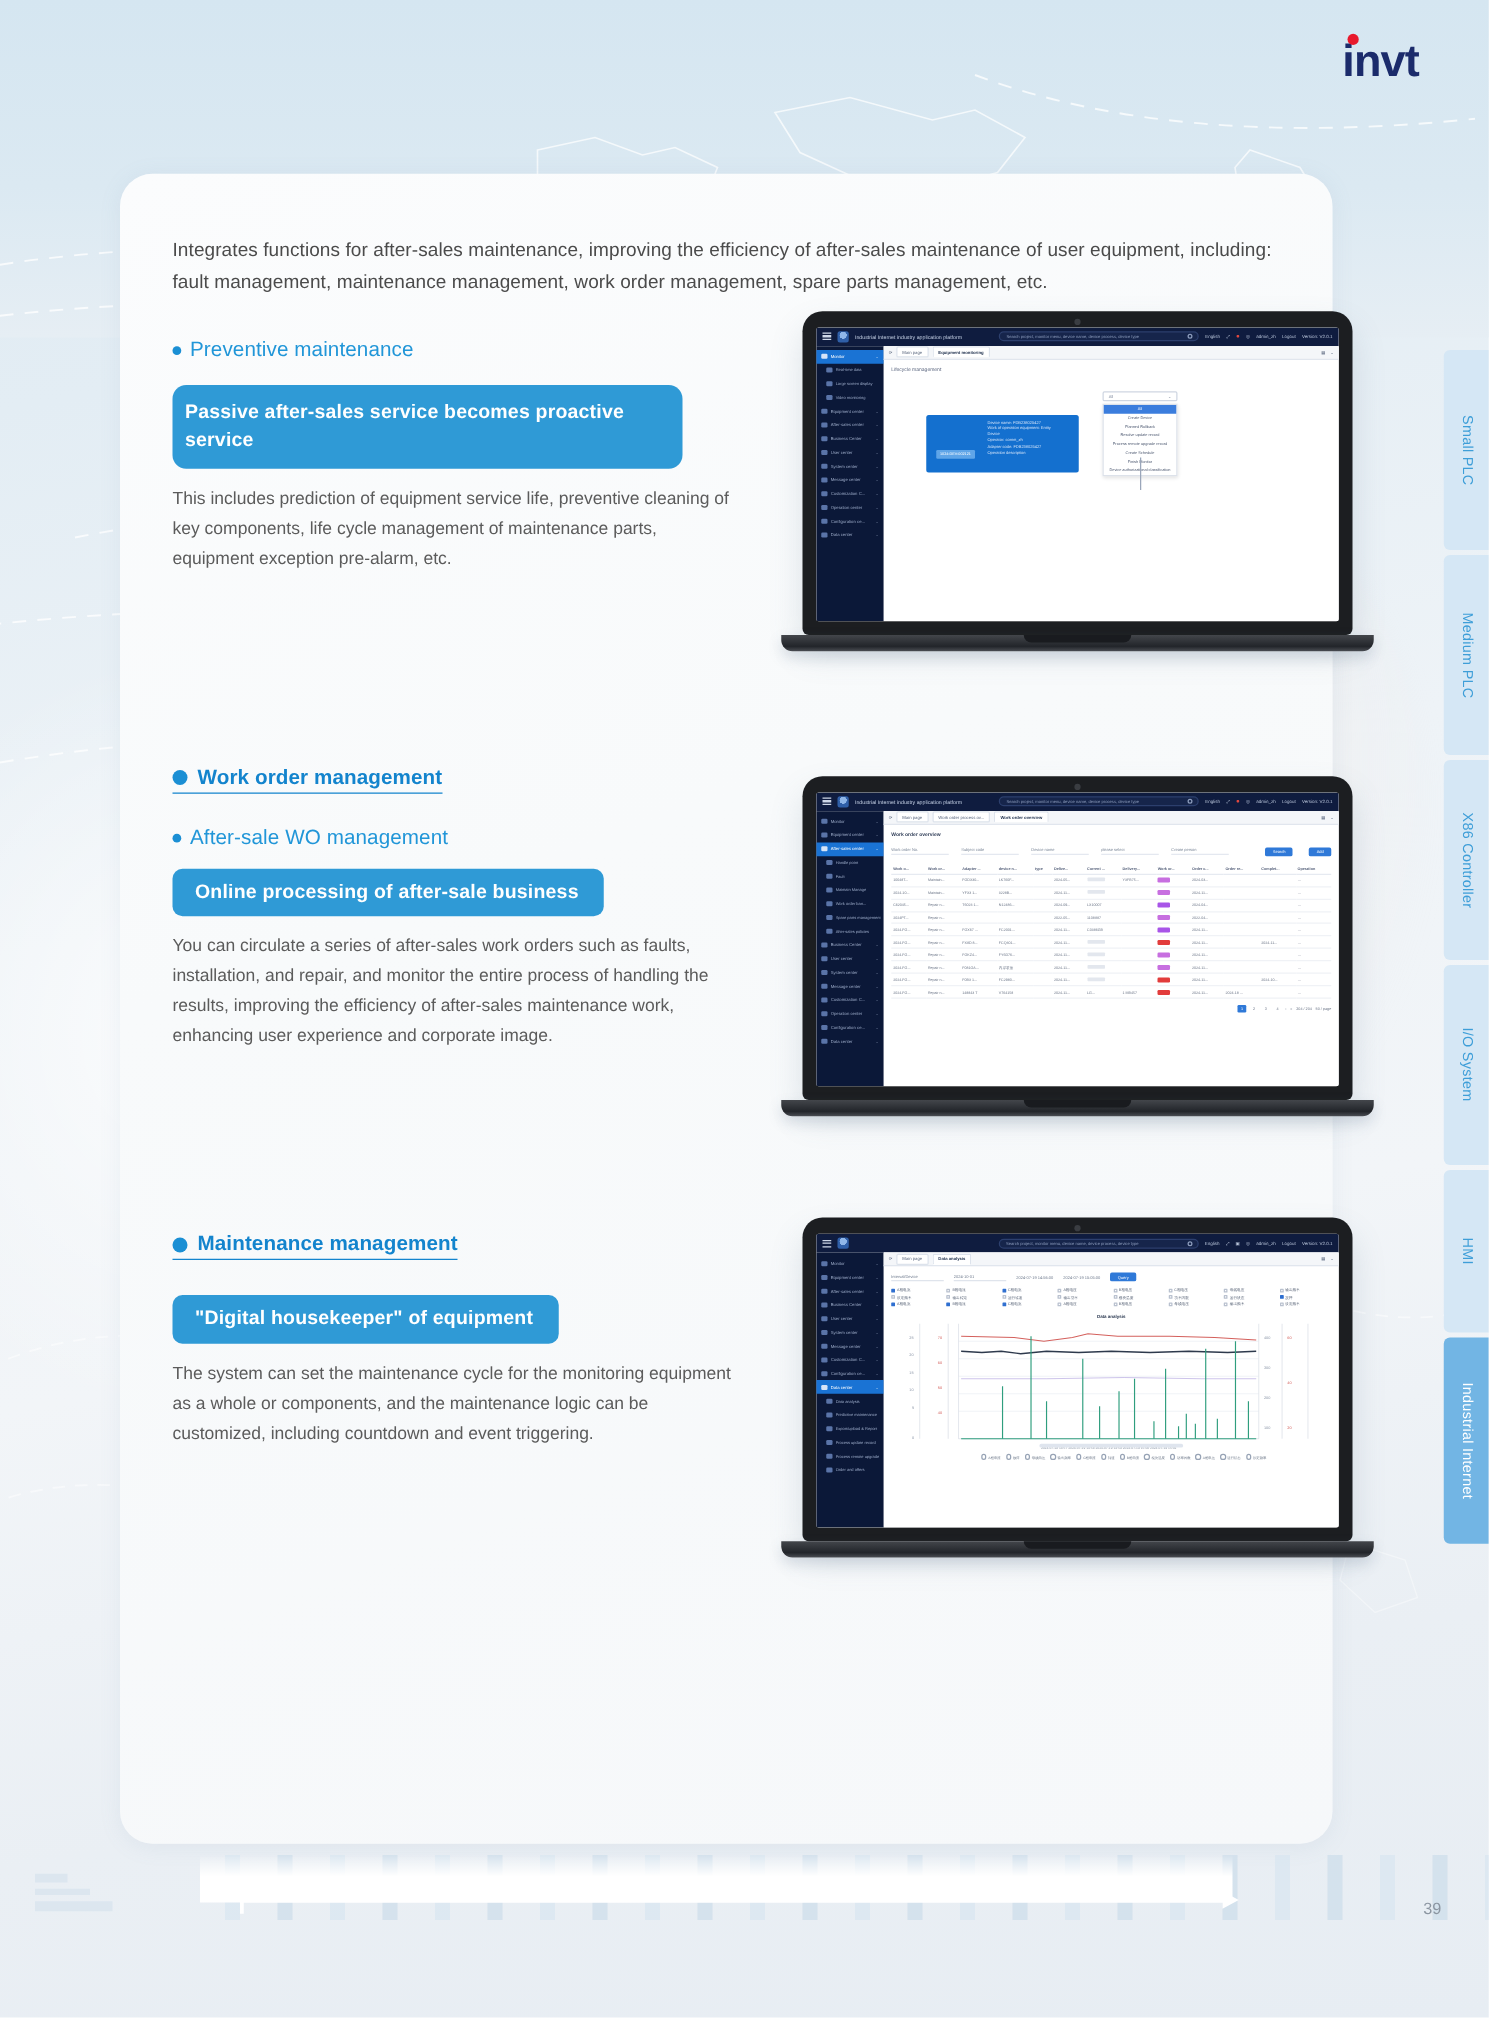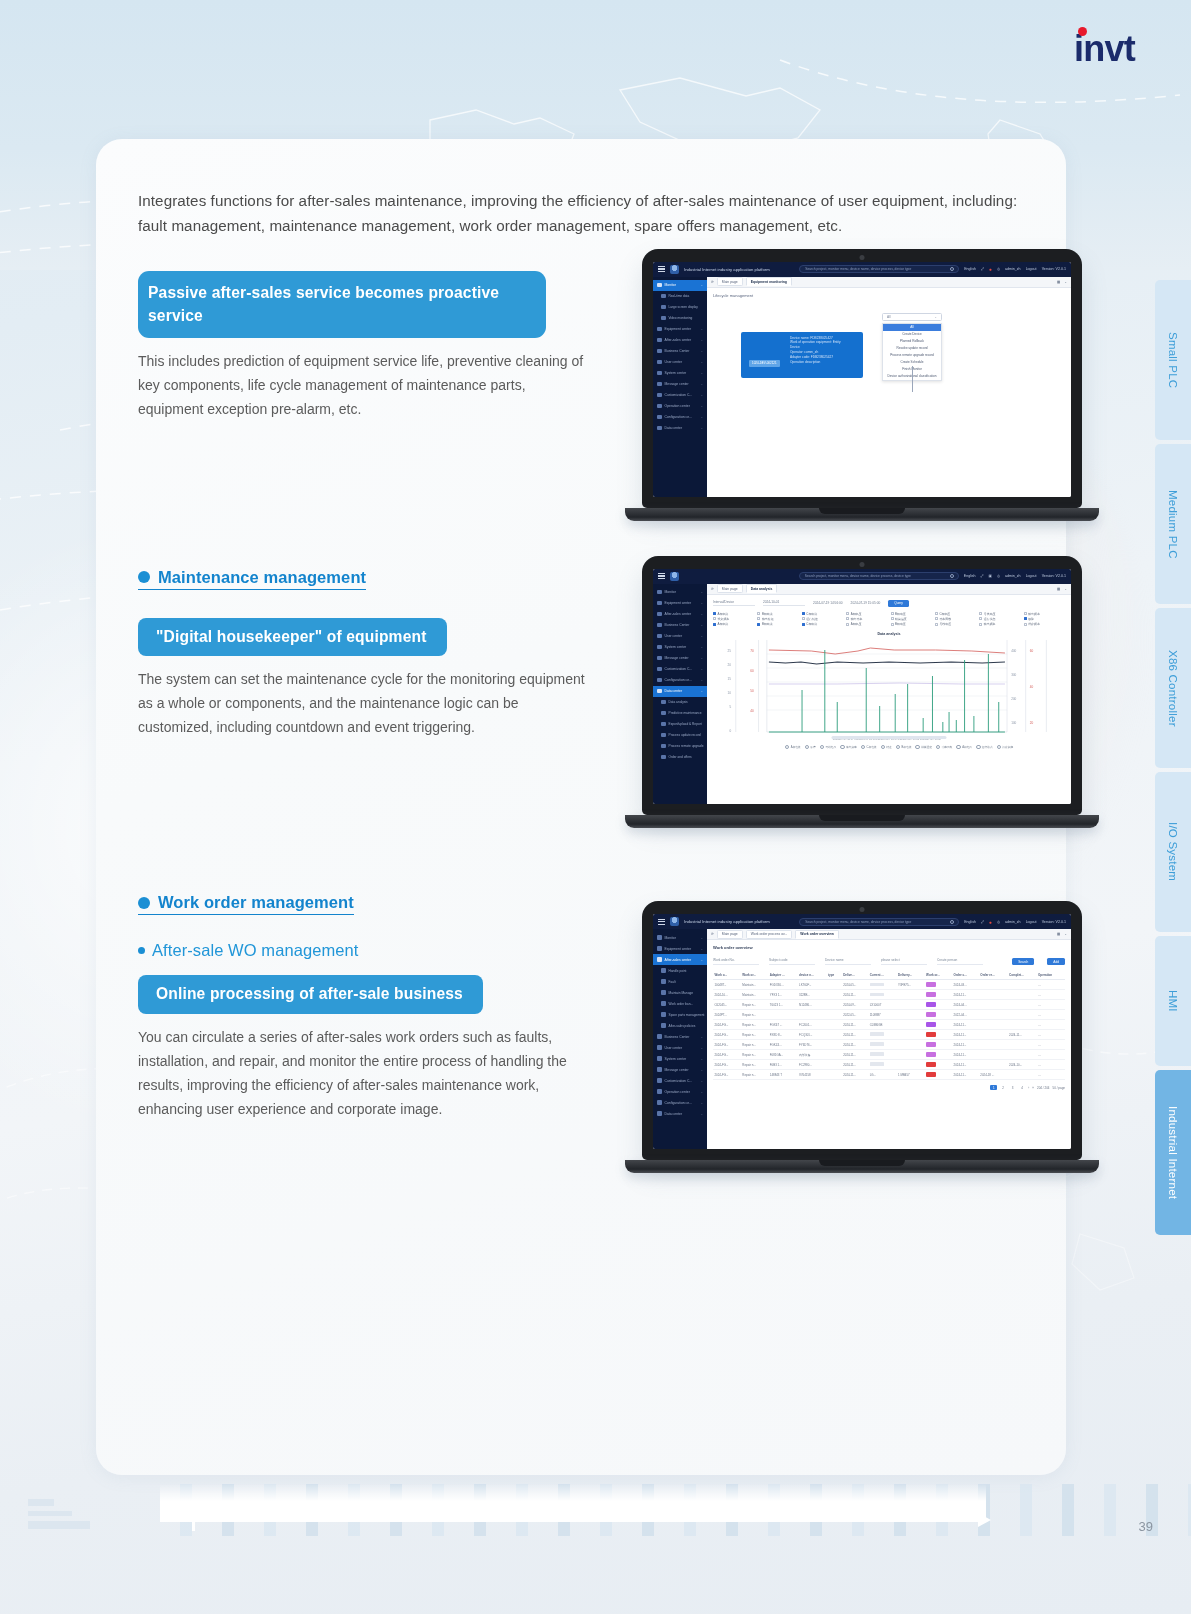--- a/index.html
+++ b/index.html
@@ -355,23 +355,27 @@
 <div style="position:absolute;right:56px;top:28px;">
   <div style="position:relative;display:inline-block;text-align:center;">
     <span style="font-size:36px;font-weight:bold;letter-spacing:-.02em;color:#1b2b6b;font-family:'Liberation Sans',sans-serif;">invt</span>
     <span style="position:absolute;left:4px;top:-1px;width:9px;height:9px;border-radius:50%;background:#e8192c;"></span>
   </div>
 </div>
 
 <div id="content-card">
   <div class="inner">
 
-    <p class="intro">Integrates functions for after-sales maintenance, improving the efficiency of after-sales maintenance of user equipment, including: fault management, maintenance management, work order management, spare offers management, etc.</p>
+    <p class="intro">Integrates functions for after-sales maintenance, improving the efficiency of after-sales maintenance of user equipment, including: fault management, maintenance management, work order management, spare parts management, etc.</p>
 
     <div class="sec block">
+      <div class="head-row">
+        <span class="dot-sm"></span>
+        <span class="head-blue">Preventive maintenance</span>
+      </div>
 
       <div class="txtcol" style="margin-top:18px;">
         <div class="pill two-line">Passive after-sales service becomes proactive service</div>
         <div class="body-txt">This includes prediction of equipment service life, preventive cleaning of key components, life cycle management of maintenance parts, equipment exception pre-alarm, etc.</div>
       </div>
 
       <div class="laptop" style="left:504px;top:-22px;">
         <div class="lid">
           <div class="screen">
             <div class="app-top">
@@ -497,20 +501,361 @@
                     <div class="hl">All</div>
                     <div>Create Device</div>
                     <div>Planned Rollback</div>
                     <div>Resolve update record</div>
                     <div>Process remote upgrade record</div>
                     <div>Create Schedule</div>
                     <div>Finish Monitor</div>
                     <div>Device authorizational classification</div>
                   </div>
                   <div class="lc-line"></div>
+                </div>
+              </div>
+            </div>
+          </div>
+        </div>
+        <div class="base"></div>
+      </div>
+    </div>
+
+    <div class="sec block" style="margin-top:154px;">
+      <div>
+        <span class="ul-wrap">
+          <span class="dot-lg"></span>
+          <span class="head-blue strong">Work order management</span>
+        </span>
+      </div>
+
+      <div class="head-row" style="margin-top:26px;">
+        <span class="dot-sm"></span>
+        <span class="head-blue">After-sale WO management</span>
+      </div>
+
+      <div class="txtcol" style="margin-top:15px;">
+        <div class="pill one-line">Online processing of after-sale business</div>
+        <div class="body-txt">You can circulate a series of after-sales work orders such as faults, installation, and repair, and monitor the entire process of handling the results, improving the efficiency of after-sales maintenance work, enhancing user experience and corporate image.</div>
+      </div>
+
+      <div class="laptop" style="left:504px;top:8px;">
+        <div class="lid">
+          <div class="screen">
+            <div class="app-top">
+              <span class="burger">
+                  <i></i>
+                  <i></i>
+                  <i></i>
+                </span>
+              <span class="app-logo"></span>
+              <span class="app-title">Industrial Internet industry application platform</span>
+              <span class="app-search">
+                <span>Search project, monitor menu, device name, device process, device type</span>
+                <span class="mag"></span>
+              </span>
+              <span class="app-right">
+                <span>English</span>
+                <span>⤢</span>
+                <span class="bell-dot">●</span>
+                <span>◎</span>
+                <span>admin_zh</span>
+                <span>Logout</span>
+                <span>Version: V2.0.1</span>
+              </span>
+            </div>
+            <div class="app-body">
+              <div class="side">
+                <div class="side-item">
+                    <span class="ic"></span>
+                    <span>Monitor</span>
+                    <span class="caret">⌄</span>
+                  </div>
+                <div class="side-item">
+                    <span class="ic"></span>
+                    <span>Equipment center</span>
+                    <span class="caret">⌄</span>
+                  </div>
+                <div class="side-item active">
+                    <span class="ic"></span>
+                    <span>After-sales center</span>
+                    <span class="caret">⌄</span>
+                  </div>
+                <div class="side-item side-sub">
+                    <span class="ic"></span>
+                    <span>Handle point</span>
+                  </div>
+                <div class="side-item side-sub">
+                    <span class="ic"></span>
+                    <span>Fault</span>
+                  </div>
+                <div class="side-item side-sub">
+                    <span class="ic"></span>
+                    <span>Maintain Manage</span>
+                  </div>
+                <div class="side-item side-sub">
+                    <span class="ic"></span>
+                    <span>Work order ban...</span>
+                  </div>
+                <div class="side-item side-sub">
+                    <span class="ic"></span>
+                    <span>Spare parts management</span>
+                  </div>
+                <div class="side-item side-sub">
+                    <span class="ic"></span>
+                    <span>After-sales policies</span>
+                  </div>
+                <div class="side-item">
+                    <span class="ic"></span>
+                    <span>Business Center</span>
+                    <span class="caret">⌄</span>
+                  </div>
+                <div class="side-item">
+                    <span class="ic"></span>
+                    <span>User center</span>
+                    <span class="caret">⌄</span>
+                  </div>
+                <div class="side-item">
+                    <span class="ic"></span>
+                    <span>System center</span>
+                    <span class="caret">⌄</span>
+                  </div>
+                <div class="side-item">
+                    <span class="ic"></span>
+                    <span>Message center</span>
+                    <span class="caret">⌄</span>
+                  </div>
+                <div class="side-item">
+                    <span class="ic"></span>
+                    <span>Customization C...</span>
+                    <span class="caret">⌄</span>
+                  </div>
+                <div class="side-item">
+                    <span class="ic"></span>
+                    <span>Operation center</span>
+                    <span class="caret">⌄</span>
+                  </div>
+                <div class="side-item">
+                    <span class="ic"></span>
+                    <span>Configuration ce...</span>
+                    <span class="caret">⌄</span>
+                  </div>
+                <div class="side-item">
+                    <span class="ic"></span>
+                    <span>Data center</span>
+                    <span class="caret">⌄</span>
+                  </div>
+              </div>
+              <div class="workarea">
+                <div class="tabbar">
+                  <span>⟳</span>
+                  <span class="tabchip">Main page</span>
+                  <span class="tabchip">Work order process ov...</span>
+                  <span class="tabchip sel">Work order overview</span>
+                  <span class="spacer">
+                    <span>▦</span>
+                    <span>⌄</span>
+                  </span>
+                </div>
+                <div class="panel">
+                  <div class="panel-title">Work order overview</div>
+                  <div class="wo-filters">
+                    <span class="wo-f">Work order No.</span>
+                    <span class="wo-f">Subject code</span>
+                    <span class="wo-f">Device name</span>
+                    <span class="wo-f">please select</span>
+                    <span class="wo-f">Create person</span>
+                    <span class="wo-btns">
+                      <span class="btn-blue">Search</span>
+                      <span class="btn-blue">Add</span>
+                    </span>
+                  </div>
+
+                  <table class="wo">
+                    <thead>
+                        <tr>
+                      <th>Work o...</th>
+                      <th>Work or...</th>
+                      <th>Adapter ...</th>
+                      <th>device n...</th>
+                      <th>type</th>
+                      <th>Delive...</th>
+                      <th>Current ...</th>
+                      <th>Delivery...</th>
+                      <th>Work or...</th>
+                      <th>Order c...</th>
+                      <th>Order re...</th>
+                      <th>Complet...</th>
+                      <th>Operation</th>
+                    </tr>
+                      </thead>
+                    <tbody id="wo-body">
+                        <tr>
+                          <td>10048T...</td>
+                          <td>Maintain...</td>
+                          <td>FGDX30...</td>
+                          <td>LK760F...</td>
+                          <td></td>
+                          <td>2024-05...</td>
+                          <td><span class="blurchip"></span></td>
+                          <td>Y3FB75...</td>
+                          <td><span class="badge b-purple">&nbsp;&nbsp;&nbsp;&nbsp;&nbsp;</span></td>
+                          <td>2024-03...</td>
+                          <td></td>
+                          <td></td>
+                          <td>…</td>
+                        </tr>
+                        <tr>
+                          <td>2024-10...</td>
+                          <td>Maintain...</td>
+                          <td>YFX3 1...</td>
+                          <td>3228B...</td>
+                          <td></td>
+                          <td>2024-11...</td>
+                          <td><span class="blurchip"></span></td>
+                          <td></td>
+                          <td><span class="badge b-purple">&nbsp;&nbsp;&nbsp;&nbsp;&nbsp;</span></td>
+                          <td>2024-11...</td>
+                          <td></td>
+                          <td></td>
+                          <td>…</td>
+                        </tr>
+                        <tr>
+                          <td>C62045...</td>
+                          <td>Repair n...</td>
+                          <td>T6023 1...</td>
+                          <td>N12486...</td>
+                          <td></td>
+                          <td>2024-09...</td>
+                          <td>LX10007</td>
+                          <td></td>
+                          <td><span class="badge b-violet">&nbsp;&nbsp;&nbsp;&nbsp;&nbsp;</span></td>
+                          <td>2024-04...</td>
+                          <td></td>
+                          <td></td>
+                          <td>…</td>
+                        </tr>
+                        <tr>
+                          <td>2024PT...</td>
+                          <td>Repair n...</td>
+                          <td></td>
+                          <td></td>
+                          <td></td>
+                          <td>2022-05...</td>
+                          <td>1108887</td>
+                          <td></td>
+                          <td><span class="badge b-purple">&nbsp;&nbsp;&nbsp;&nbsp;&nbsp;</span></td>
+                          <td>2022-04...</td>
+                          <td></td>
+                          <td></td>
+                          <td>…</td>
+                        </tr>
+                        <tr>
+                          <td>2024-FG...</td>
+                          <td>Repair n...</td>
+                          <td>FGX67 ...</td>
+                          <td>FC2001...</td>
+                          <td></td>
+                          <td>2024-11...</td>
+                          <td>C0386GB</td>
+                          <td></td>
+                          <td><span class="badge b-violet">&nbsp;&nbsp;&nbsp;&nbsp;&nbsp;</span></td>
+                          <td>2024-11...</td>
+                          <td></td>
+                          <td></td>
+                          <td>…</td>
+                        </tr>
+                        <tr>
+                          <td>2024-FG...</td>
+                          <td>Repair n...</td>
+                          <td>FX8D 8...</td>
+                          <td>FCQ301...</td>
+                          <td></td>
+                          <td>2024-11...</td>
+                          <td><span class="blurchip"></span></td>
+                          <td></td>
+                          <td><span class="badge b-red">&nbsp;&nbsp;&nbsp;&nbsp;&nbsp;</span></td>
+                          <td>2024-11...</td>
+                          <td></td>
+                          <td>2024-11...</td>
+                          <td>…</td>
+                        </tr>
+                        <tr>
+                          <td>2024-FG...</td>
+                          <td>Repair n...</td>
+                          <td>FGKZ4...</td>
+                          <td>FY6D76...</td>
+                          <td></td>
+                          <td>2024-11...</td>
+                          <td><span class="blurchip"></span></td>
+                          <td></td>
+                          <td><span class="badge b-purple">&nbsp;&nbsp;&nbsp;&nbsp;&nbsp;</span></td>
+                          <td>2024-11...</td>
+                          <td></td>
+                          <td></td>
+                          <td>…</td>
+                        </tr>
+                        <tr>
+                          <td>2024-FG...</td>
+                          <td>Repair n...</td>
+                          <td>F081GA...</td>
+                          <td>内部装备</td>
+                          <td></td>
+                          <td>2024-11...</td>
+                          <td><span class="blurchip"></span></td>
+                          <td></td>
+                          <td><span class="badge b-purple">&nbsp;&nbsp;&nbsp;&nbsp;&nbsp;</span></td>
+                          <td>2024-11...</td>
+                          <td></td>
+                          <td></td>
+                          <td>…</td>
+                        </tr>
+                        <tr>
+                          <td>2024-FG...</td>
+                          <td>Repair n...</td>
+                          <td>F0B3 1...</td>
+                          <td>FC2980...</td>
+                          <td></td>
+                          <td>2024-11...</td>
+                          <td><span class="blurchip"></span></td>
+                          <td></td>
+                          <td><span class="badge b-red">&nbsp;&nbsp;&nbsp;&nbsp;&nbsp;</span></td>
+                          <td>2024-11...</td>
+                          <td></td>
+                          <td>2024-10...</td>
+                          <td>…</td>
+                        </tr>
+                        <tr>
+                          <td>2024-FG...</td>
+                          <td>Repair n...</td>
+                          <td>148843 T</td>
+                          <td>V764158</td>
+                          <td></td>
+                          <td>2024-11...</td>
+                          <td>LG...</td>
+                          <td>1 MB457</td>
+                          <td><span class="badge b-red">&nbsp;&nbsp;&nbsp;&nbsp;&nbsp;</span></td>
+                          <td>2024-11...</td>
+                          <td>2024-18 ...</td>
+                          <td></td>
+                          <td>…</td>
+                        </tr>
+                      </tbody>
+                  </table>
+
+                  <div class="pager">
+                    <span class="pg act">1</span>
+                    <span class="pg">2</span>
+                    <span class="pg">3</span>
+                    <span class="pg">4</span>
+                    <span>›</span>
+                    <span>»</span>
+                    <span>204 / 204</span>
+                    <span>50 / page</span>
+                  </div>
                 </div>
               </div>
             </div>
           </div>
         </div>
         <div class="base"></div>
       </div>
     </div>
 
     <div class="sec block" style="margin-top:146px;">
@@ -831,361 +1176,20 @@
                   </div>
                 </div>
               </div>
             </div>
           </div>
         </div>
         <div class="base"></div>
       </div>
     </div>
 
-    <div class="sec block" style="margin-top:154px;">
-      <div>
-        <span class="ul-wrap">
-          <span class="dot-lg"></span>
-          <span class="head-blue strong">Work order management</span>
-        </span>
-      </div>
-
-      <div class="head-row" style="margin-top:26px;">
-        <span class="dot-sm"></span>
-        <span class="head-blue">After-sale WO management</span>
-      </div>
-
-      <div class="txtcol" style="margin-top:15px;">
-        <div class="pill one-line">Online processing of after-sale business</div>
-        <div class="body-txt">You can circulate a series of after-sales work orders such as faults, installation, and repair, and monitor the entire process of handling the results, improving the efficiency of after-sales maintenance work, enhancing user experience and corporate image.</div>
-      </div>
-
-      <div class="laptop" style="left:504px;top:8px;">
-        <div class="lid">
-          <div class="screen">
-            <div class="app-top">
-              <span class="burger">
-                  <i></i>
-                  <i></i>
-                  <i></i>
-                </span>
-              <span class="app-logo"></span>
-              <span class="app-title">Industrial Internet industry application platform</span>
-              <span class="app-search">
-                <span>Search project, monitor menu, device name, device process, device type</span>
-                <span class="mag"></span>
-              </span>
-              <span class="app-right">
-                <span>English</span>
-                <span>⤢</span>
-                <span class="bell-dot">●</span>
-                <span>◎</span>
-                <span>admin_zh</span>
-                <span>Logout</span>
-                <span>Version: V2.0.1</span>
-              </span>
-            </div>
-            <div class="app-body">
-              <div class="side">
-                <div class="side-item">
-                    <span class="ic"></span>
-                    <span>Monitor</span>
-                    <span class="caret">⌄</span>
-                  </div>
-                <div class="side-item">
-                    <span class="ic"></span>
-                    <span>Equipment center</span>
-                    <span class="caret">⌄</span>
-                  </div>
-                <div class="side-item active">
-                    <span class="ic"></span>
-                    <span>After-sales center</span>
-                    <span class="caret">⌄</span>
-                  </div>
-                <div class="side-item side-sub">
-                    <span class="ic"></span>
-                    <span>Handle point</span>
-                  </div>
-                <div class="side-item side-sub">
-                    <span class="ic"></span>
-                    <span>Fault</span>
-                  </div>
-                <div class="side-item side-sub">
-                    <span class="ic"></span>
-                    <span>Maintain Manage</span>
-                  </div>
-                <div class="side-item side-sub">
-                    <span class="ic"></span>
-                    <span>Work order ban...</span>
-                  </div>
-                <div class="side-item side-sub">
-                    <span class="ic"></span>
-                    <span>Spare parts management</span>
-                  </div>
-                <div class="side-item side-sub">
-                    <span class="ic"></span>
-                    <span>After-sales policies</span>
-                  </div>
-                <div class="side-item">
-                    <span class="ic"></span>
-                    <span>Business Center</span>
-                    <span class="caret">⌄</span>
-                  </div>
-                <div class="side-item">
-                    <span class="ic"></span>
-                    <span>User center</span>
-                    <span class="caret">⌄</span>
-                  </div>
-                <div class="side-item">
-                    <span class="ic"></span>
-                    <span>System center</span>
-                    <span class="caret">⌄</span>
-                  </div>
-                <div class="side-item">
-                    <span class="ic"></span>
-                    <span>Message center</span>
-                    <span class="caret">⌄</span>
-                  </div>
-                <div class="side-item">
-                    <span class="ic"></span>
-                    <span>Customization C...</span>
-                    <span class="caret">⌄</span>
-                  </div>
-                <div class="side-item">
-                    <span class="ic"></span>
-                    <span>Operation center</span>
-                    <span class="caret">⌄</span>
-                  </div>
-                <div class="side-item">
-                    <span class="ic"></span>
-                    <span>Configuration ce...</span>
-                    <span class="caret">⌄</span>
-                  </div>
-                <div class="side-item">
-                    <span class="ic"></span>
-                    <span>Data center</span>
-                    <span class="caret">⌄</span>
-                  </div>
-              </div>
-              <div class="workarea">
-                <div class="tabbar">
-                  <span>⟳</span>
-                  <span class="tabchip">Main page</span>
-                  <span class="tabchip">Work order process ov...</span>
-                  <span class="tabchip sel">Work order overview</span>
-                  <span class="spacer">
-                    <span>▦</span>
-                    <span>⌄</span>
-                  </span>
-                </div>
-                <div class="panel">
-                  <div class="panel-title">Work order overview</div>
-                  <div class="wo-filters">
-                    <span class="wo-f">Work order No.</span>
-                    <span class="wo-f">Subject code</span>
-                    <span class="wo-f">Device name</span>
-                    <span class="wo-f">please select</span>
-                    <span class="wo-f">Create person</span>
-                    <span class="wo-btns">
-                      <span class="btn-blue">Search</span>
-                      <span class="btn-blue">Add</span>
-                    </span>
-                  </div>
-
-                  <table class="wo">
-                    <thead>
-                        <tr>
-                      <th>Work o...</th>
-                      <th>Work or...</th>
-                      <th>Adapter ...</th>
-                      <th>device n...</th>
-                      <th>type</th>
-                      <th>Delive...</th>
-                      <th>Current ...</th>
-                      <th>Delivery...</th>
-                      <th>Work or...</th>
-                      <th>Order c...</th>
-                      <th>Order re...</th>
-                      <th>Complet...</th>
-                      <th>Operation</th>
-                    </tr>
-                      </thead>
-                    <tbody id="wo-body">
-                        <tr>
-                          <td>10048T...</td>
-                          <td>Maintain...</td>
-                          <td>FGDX30...</td>
-                          <td>LK760F...</td>
-                          <td></td>
-                          <td>2024-05...</td>
-                          <td><span class="blurchip"></span></td>
-                          <td>Y3FB75...</td>
-                          <td><span class="badge b-purple">&nbsp;&nbsp;&nbsp;&nbsp;&nbsp;</span></td>
-                          <td>2024-03...</td>
-                          <td></td>
-                          <td></td>
-                          <td>…</td>
-                        </tr>
-                        <tr>
-                          <td>2024-10...</td>
-                          <td>Maintain...</td>
-                          <td>YFX3 1...</td>
-                          <td>3228B...</td>
-                          <td></td>
-                          <td>2024-11...</td>
-                          <td><span class="blurchip"></span></td>
-                          <td></td>
-                          <td><span class="badge b-purple">&nbsp;&nbsp;&nbsp;&nbsp;&nbsp;</span></td>
-                          <td>2024-11...</td>
-                          <td></td>
-                          <td></td>
-                          <td>…</td>
-                        </tr>
-                        <tr>
-                          <td>C62045...</td>
-                          <td>Repair n...</td>
-                          <td>T6023 1...</td>
-                          <td>N12486...</td>
-                          <td></td>
-                          <td>2024-09...</td>
-                          <td>LX10007</td>
-                          <td></td>
-                          <td><span class="badge b-violet">&nbsp;&nbsp;&nbsp;&nbsp;&nbsp;</span></td>
-                          <td>2024-04...</td>
-                          <td></td>
-                          <td></td>
-                          <td>…</td>
-                        </tr>
-                        <tr>
-                          <td>2024PT...</td>
-                          <td>Repair n...</td>
-                          <td></td>
-                          <td></td>
-                          <td></td>
-                          <td>2022-05...</td>
-                          <td>1108887</td>
-                          <td></td>
-                          <td><span class="badge b-purple">&nbsp;&nbsp;&nbsp;&nbsp;&nbsp;</span></td>
-                          <td>2022-04...</td>
-                          <td></td>
-                          <td></td>
-                          <td>…</td>
-                        </tr>
-                        <tr>
-                          <td>2024-FG...</td>
-                          <td>Repair n...</td>
-                          <td>FGX67 ...</td>
-                          <td>FC2001...</td>
-                          <td></td>
-                          <td>2024-11...</td>
-                          <td>C0386GB</td>
-                          <td></td>
-                          <td><span class="badge b-violet">&nbsp;&nbsp;&nbsp;&nbsp;&nbsp;</span></td>
-                          <td>2024-11...</td>
-                          <td></td>
-                          <td></td>
-                          <td>…</td>
-                        </tr>
-                        <tr>
-                          <td>2024-FG...</td>
-                          <td>Repair n...</td>
-                          <td>FX8D 8...</td>
-                          <td>FCQ301...</td>
-                          <td></td>
-                          <td>2024-11...</td>
-                          <td><span class="blurchip"></span></td>
-                          <td></td>
-                          <td><span class="badge b-red">&nbsp;&nbsp;&nbsp;&nbsp;&nbsp;</span></td>
-                          <td>2024-11...</td>
-                          <td></td>
-                          <td>2024-11...</td>
-                          <td>…</td>
-                        </tr>
-                        <tr>
-                          <td>2024-FG...</td>
-                          <td>Repair n...</td>
-                          <td>FGKZ4...</td>
-                          <td>FY6D76...</td>
-                          <td></td>
-                          <td>2024-11...</td>
-                          <td><span class="blurchip"></span></td>
-                          <td></td>
-                          <td><span class="badge b-purple">&nbsp;&nbsp;&nbsp;&nbsp;&nbsp;</span></td>
-                          <td>2024-11...</td>
-                          <td></td>
-                          <td></td>
-                          <td>…</td>
-                        </tr>
-                        <tr>
-                          <td>2024-FG...</td>
-                          <td>Repair n...</td>
-                          <td>F081GA...</td>
-                          <td>内部装备</td>
-                          <td></td>
-                          <td>2024-11...</td>
-                          <td><span class="blurchip"></span></td>
-                          <td></td>
-                          <td><span class="badge b-purple">&nbsp;&nbsp;&nbsp;&nbsp;&nbsp;</span></td>
-                          <td>2024-11...</td>
-                          <td></td>
-                          <td></td>
-                          <td>…</td>
-                        </tr>
-                        <tr>
-                          <td>2024-FG...</td>
-                          <td>Repair n...</td>
-                          <td>F0B3 1...</td>
-                          <td>FC2980...</td>
-                          <td></td>
-                          <td>2024-11...</td>
-                          <td><span class="blurchip"></span></td>
-                          <td></td>
-                          <td><span class="badge b-red">&nbsp;&nbsp;&nbsp;&nbsp;&nbsp;</span></td>
-                          <td>2024-11...</td>
-                          <td></td>
-                          <td>2024-10...</td>
-                          <td>…</td>
-                        </tr>
-                        <tr>
-                          <td>2024-FG...</td>
-                          <td>Repair n...</td>
-                          <td>148843 T</td>
-                          <td>V764158</td>
-                          <td></td>
-                          <td>2024-11...</td>
-                          <td>LG...</td>
-                          <td>1 MB457</td>
-                          <td><span class="badge b-red">&nbsp;&nbsp;&nbsp;&nbsp;&nbsp;</span></td>
-                          <td>2024-11...</td>
-                          <td>2024-18 ...</td>
-                          <td></td>
-                          <td>…</td>
-                        </tr>
-                      </tbody>
-                  </table>
-
-                  <div class="pager">
-                    <span class="pg act">1</span>
-                    <span class="pg">2</span>
-                    <span class="pg">3</span>
-                    <span class="pg">4</span>
-                    <span>›</span>
-                    <span>»</span>
-                    <span>204 / 204</span>
-                    <span>50 / page</span>
-                  </div>
-                </div>
-              </div>
-            </div>
-          </div>
-        </div>
-        <div class="base"></div>
-      </div>
-    </div>
-
   </div>
 </div>
 
 <div id="side-tabs">
   <div class="stab" style="height:160px">
       <span>Small PLC</span>
     </div>
   <div class="stab" style="height:160px">
       <span>Medium PLC</span>
     </div>

